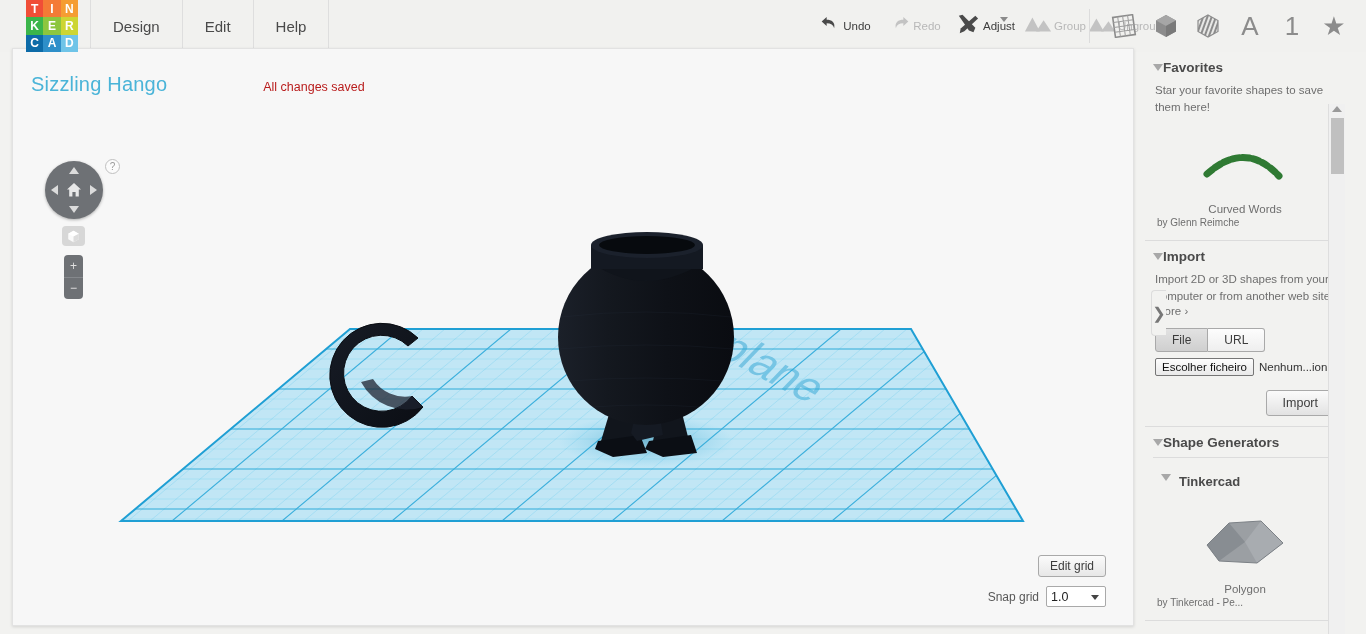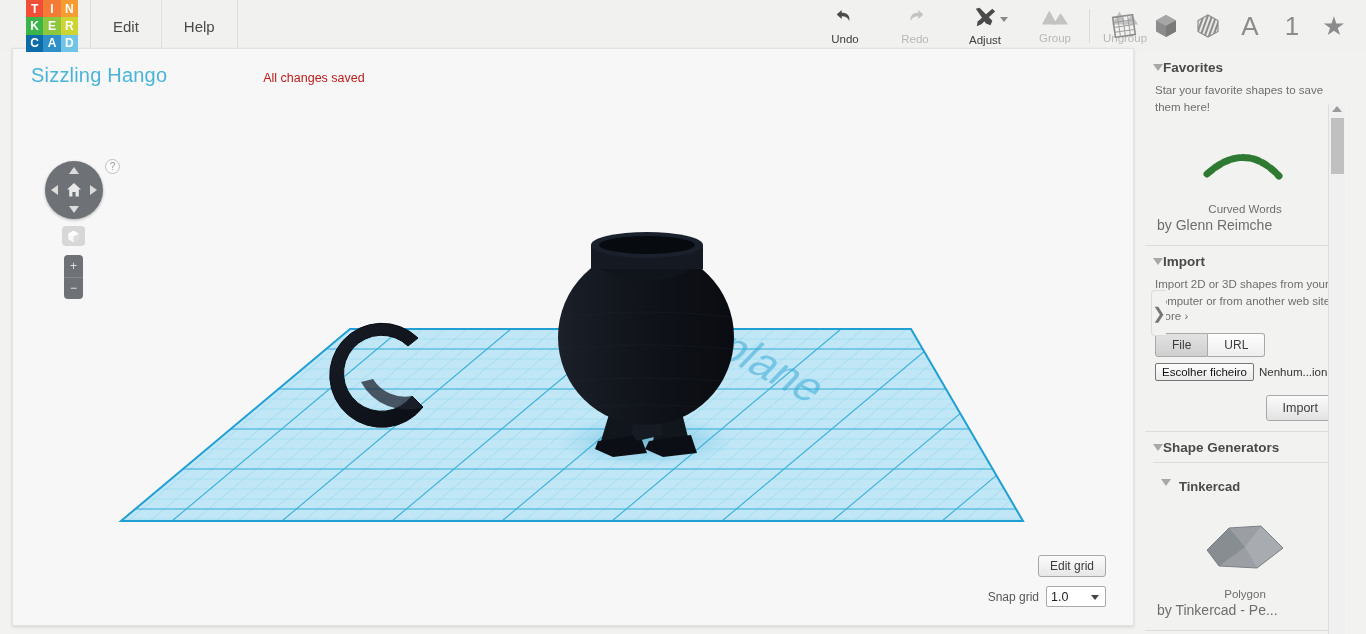--- a/index.html
+++ b/index.html
@@ -32,21 +32,21 @@
   .menu-item {
     display: flex; align-items: center; padding: 0 22px;
     font-size: 15px; color: #4a4a4a; cursor: pointer;
     border-right: 1px solid #dedede;
   }
   .menu-item:first-child { border-left: 1px solid #dedede; }
 
   
   .tools { position: absolute; left: 810px; top: 0; height: 52px; display: flex; align-items: center; }
   .tool {
-    width: 70px; height: 52px; display: flex; flex-direction: column;
+    width: 70px; height: 52px; display: flex; 
     align-items: center; justify-content: center; gap: 2px; cursor: pointer;
     position: relative;
   }
   .tool .lbl { font-size: 11.5px; }
   .tool.on .lbl { color: #3d3d3d; }
   .tool.off .lbl { color: #b8b8b8; }
   .tool.on svg { fill: #4a4a4a; }
   .tool.off svg { fill: #c3c3c3; }
   .tool .caret {
     position: absolute; width: 0; height: 0;
@@ -63,21 +63,21 @@
   .ricon svg { fill: #8c8c8c; }
 
   
   .canvas {
     position: absolute; left: 12px; top: 48px; width: 1122px; height: 578px;
     background: #f7f7f7;
     border: 1px solid #e2e2e2;
     box-shadow: 0 1px 3px rgba(0,0,0,0.13);
     overflow: hidden;
   }
-  .title-row { position: absolute; left: 18px; top: 15px; display: flex; align-items: baseline; }
+  .title-row { position: absolute; left: 18px; top: 24px; display: flex; align-items: baseline; }
   .proj-title { font-size: 20px; color: #4ab4d8; letter-spacing: .2px; cursor: pointer; }
   .saved { font-size: 12.5px; color: #b91c1c; margin-left: 96px; }
 
   
   .navpad {
     position: absolute; left: 32px; top: 112px; width: 58px; height: 58px;
     border-radius: 50%; background: #6e7175; cursor: pointer;
     box-shadow: 0 1px 3px rgba(0,0,0,.3);
   }
   .navpad .home {
@@ -153,21 +153,21 @@
     border-right: 5px solid transparent; border-top: 7px solid #a8a8a8;
   }
   .sec-title { font-size: 13.5px; font-weight: bold; color: #4a4a4a; }
   .sec-body { padding: 0 10px 10px 10px; }
   .sec-desc { font-size: 11.5px; color: #6e6e6e; line-height: 1.45; }
   .more { font-size: 11.5px; color: #6e6e6e; cursor: pointer; }
 
   .thumb-wrap { text-align: center; padding: 14px 0 2px; }
   .thumb-box { height: 62px; display: flex; align-items: center; justify-content: center; }
   .thumb-name { font-size: 11.5px; color: #6e6e6e; margin-top: 12px; }
-  .thumb-author { font-size: 14px; color: #6e6e6e; margin-top: 2px; text-align: left; padding-left: 2px; }
+  .thumb-author { font-size: 10px; color: #6e6e6e; margin-top: 2px; text-align: left; padding-left: 2px; }
 
   .toggle-row { display: flex; justify-content: flex-start; margin: 11px 0 6px; }
   .tg {
     padding: 4px 16px; font-size: 12px; color: #3c3c3c;
     border: 1px solid #a9a9a9; cursor: pointer;
   }
   .tg.sel { background: linear-gradient(#e2e2e2,#cfcfcf); border-radius: 3px 0 0 3px; }
   .tg.unsel { background: linear-gradient(#fdfdfd,#eeeeee); border-left: none; border-radius: 0 3px 3px 0; }
 
   .filerow { display: flex; align-items: center; gap: 5px; margin-top: 4px; }
@@ -226,20 +226,21 @@
         <span style="background: rgb(245, 157, 50);">N</span>
         <span style="background: rgb(59, 181, 74);">K</span>
         <span style="background: rgb(141, 198, 63);">E</span>
         <span style="background: rgb(205, 213, 51);">R</span>
         <span style="background: rgb(13, 107, 168);">C</span>
         <span style="background: rgb(46, 143, 201);">A</span>
         <span style="background: rgb(111, 196, 232);">D</span>
       </div>
 
     <div class="menus" id="menus">
+        <div class="menu-item">Design</div>
         <div class="menu-item">Edit</div>
         <div class="menu-item">Help</div>
       </div>
 
     <div class="tools" id="tools">
         <div class="tool on">
           <span><svg width="22" height="20" viewBox="0 0 24 24">
               <path d="M8 7 V3.5 L2 9 L8 14.5 V11 c5 0 8 2 9 6 c1.5-7-3-10-9-10z"></path>
             </svg></span>
           <span class="lbl">Undo</span>

